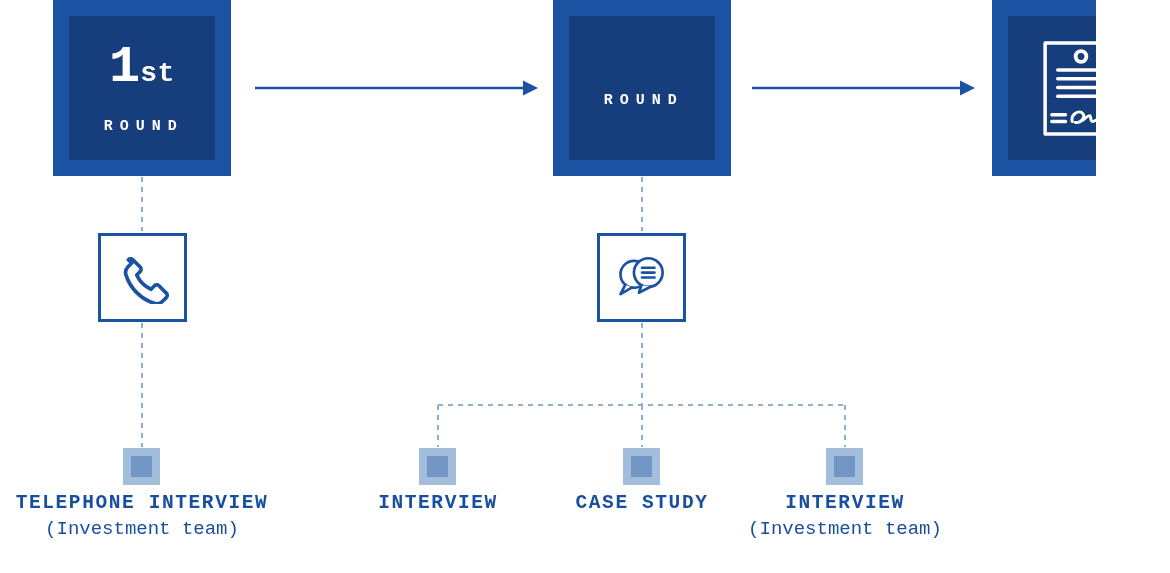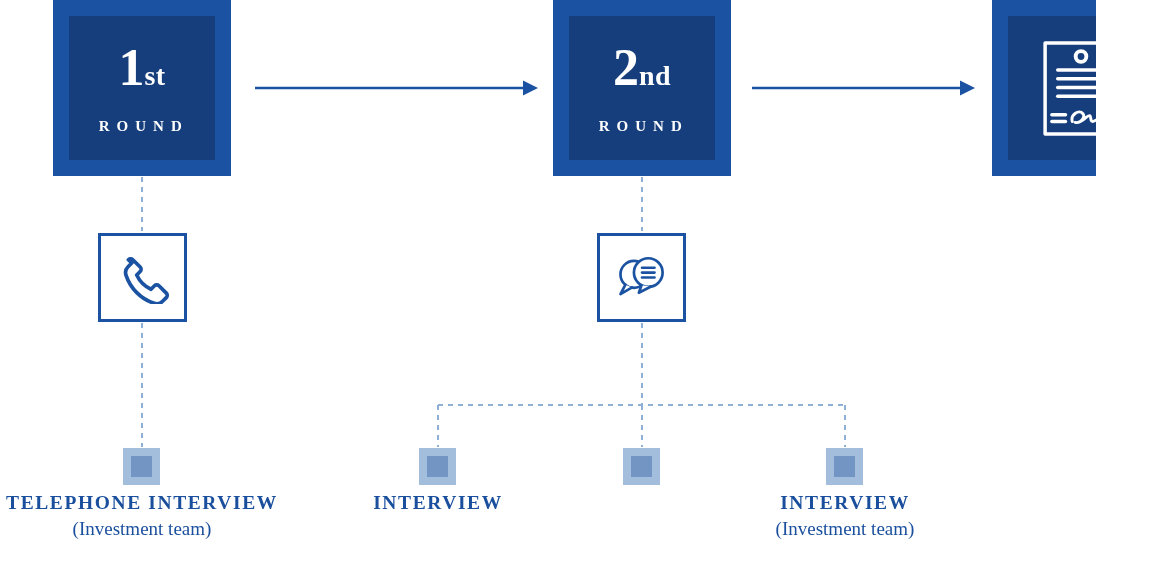--- a/index.html
+++ b/index.html
@@ -10,21 +10,21 @@
     --bullet-outer-blue:#a3bedd;
     --bullet-inner-blue:#7295c3;
     --label-blue:#1a4f9e;
     --icon-white:#ffffff;
     --background:#ffffff;
   }
   html,body{margin:0;padding:0;background:var(--background);}
   .stage{
     position:relative;width:1096px;height:573px;overflow:hidden;
     background:var(--background);
-    font-family:Liberation Serif, serif;
+    font-family:Liberation Mono, monospace;
   }
   .connector-layer{position:absolute;left:0;top:0;width:1170px;height:573px;z-index:0;}
   .arrow-line{stroke:var(--accent-blue);stroke-width:2.4;fill:none;}
   .arrow-head{fill:var(--accent-blue);stroke:none;}
   .dashed-line{stroke:var(--dash-blue);stroke-width:2;fill:none;stroke-dasharray:5 5;}
 
   .round-box{
     position:absolute;top:0;width:178px;height:176px;background:var(--box-blue);
     z-index:1;display:flex;align-items:center;justify-content:center;
   }
@@ -85,21 +85,20 @@
 
   <div class="round-box" style="left:53px">
     <div class="round-box-inner">
       <div class="round-number"><span class="num">1</span><span class="suffix">st</span></div>
       <div class="round-word">ROUND</div>
     </div>
   </div>
 
   <div class="round-box" style="left:553px">
     <div class="round-box-inner">
-      <div class="round-number"><span class="num">2</span><span class="suffix">nd</span></div>
       <div class="round-word">ROUND</div>
     </div>
   </div>
 
   <div class="round-box" style="left:992px">
     <div class="round-box-inner">
       <svg class="contract-icon" width="78" height="97" viewBox="0 0 80 100">
         <rect class="w-stroke" x="3" y="3" width="74" height="94" stroke-width="3.6"></rect>
         <circle class="w-stroke" cx="40" cy="17" r="5.5" stroke-width="4"></circle>
         <line class="w-stroke" x1="16" y1="31" x2="64" y2="31" stroke-width="3.6"></line>
@@ -144,18 +143,22 @@
       <div class="bullet-inner"></div>
     </div>
 
   <div class="step-label" style="left:-18px">
     <div class="step-title">TELEPHONE INTERVIEW</div>
     <div class="step-subtitle">(Investment team)</div>
   </div>
   <div class="step-label" style="left:278px">
     <div class="step-title">INTERVIEW</div>
   </div>
+  <div class="step-label" style="left:482px">
+    <div class="step-title">CASE STUDY</div>
+    <div class="step-subtitle"></div>
+  </div>
   <div class="step-label" style="left:685px">
     <div class="step-title">INTERVIEW</div>
     <div class="step-subtitle">(Investment team)</div>
   </div>
 
 </div>
 
 </body></html>

